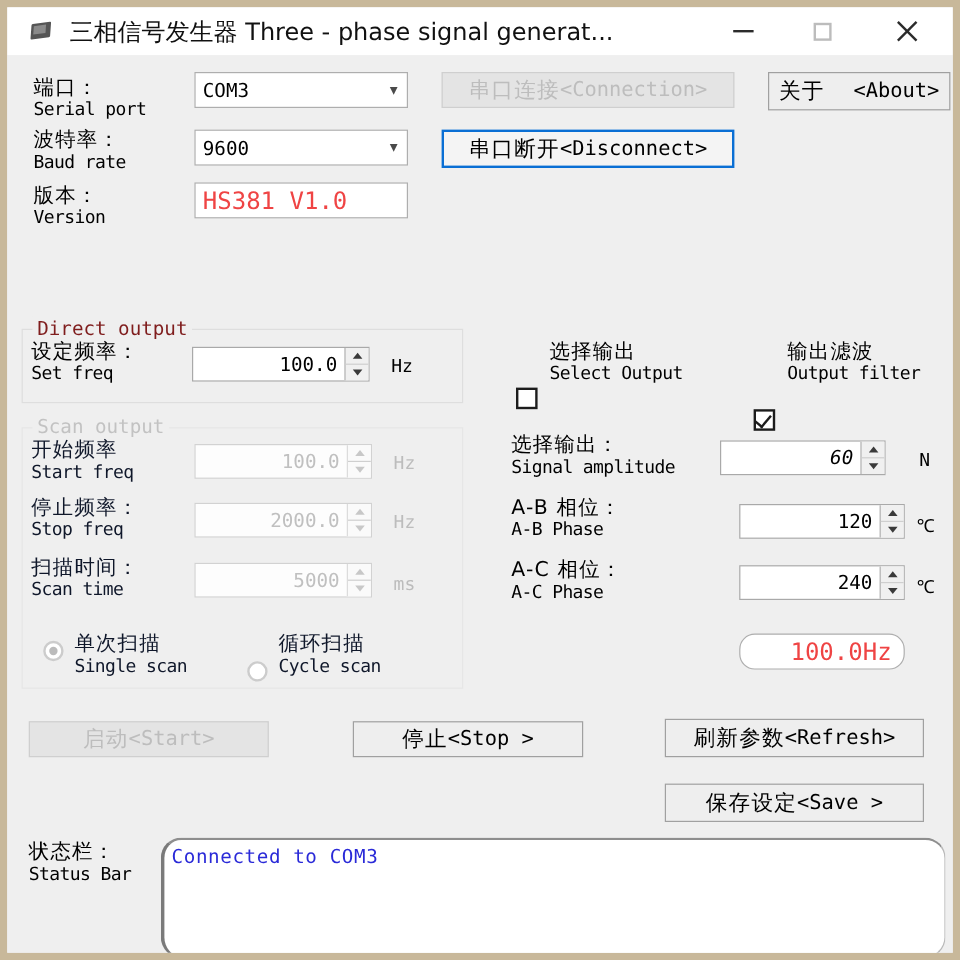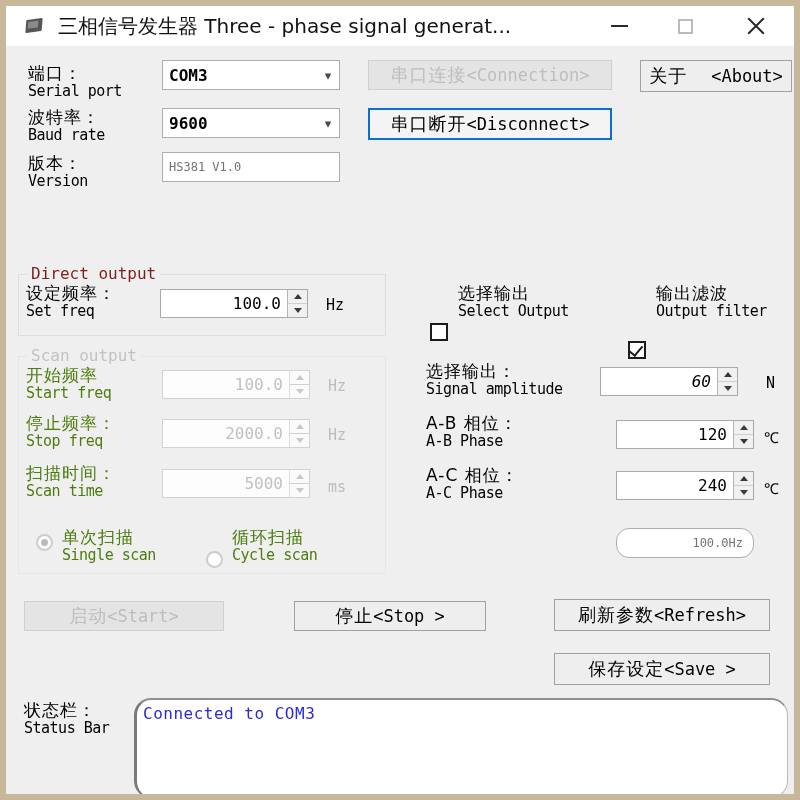--- a/index.html
+++ b/index.html
@@ -95,50 +95,50 @@
 
   
   .lbl {
     font-family: "DejaVu Sans Mono", monospace;
     color: #000;
     line-height: 1.12;
     white-space: nowrap;
   }
   .lbl .cn { font-family: "DejaVu Sans", sans-serif; font-size: 17px; letter-spacing: 1px;}
   .lbl .en { font-family: "DejaVu Sans Mono", monospace; font-size: 15px; letter-spacing: -0.5px;}
-  .lbl.dis .cn, .lbl.dis .en { color: #4d7c0f; }
+  .lbl.dis .cn, .lbl.dis .en { color: #0f172a; }
 
   
   .combo {
     box-sizing: border-box;
     background: #ffffff;
     border: 1px solid #aeaeae;
     display: flex; align-items: center;
     padding-left: 6px;
     font-family: "DejaVu Sans Mono", monospace;
     font-size: 16px;
     color: #000;
   }
-  .combo .val { flex: 1 1 auto; font-weight: bold; }
+  .combo .val { flex: 1 1 auto; }
   .combo .arrow {
     width: 22px; text-align: center;
     color: #4a4a4a; font-size: 13px;
     font-family: "DejaVu Sans", sans-serif;
   }
 
   
   .tfield {
     box-sizing: border-box;
     background: #ffffff;
     border: 1px solid #aeaeae;
     display: flex; align-items: center;
     padding-left: 6px;
     font-family: "DejaVu Sans Mono", monospace;
-    font-size: 12px;
-    color: #737373;
+    font-size: 20px;
+    color: #ef4444;
   }
   .tfield.right { justify-content: flex-end; padding-right: 10px; }
 
   
   .spin {
     box-sizing: border-box;
     background: #ffffff;
     border: 1px solid #a9a9a9;
     display: flex; align-items: stretch;
   }

